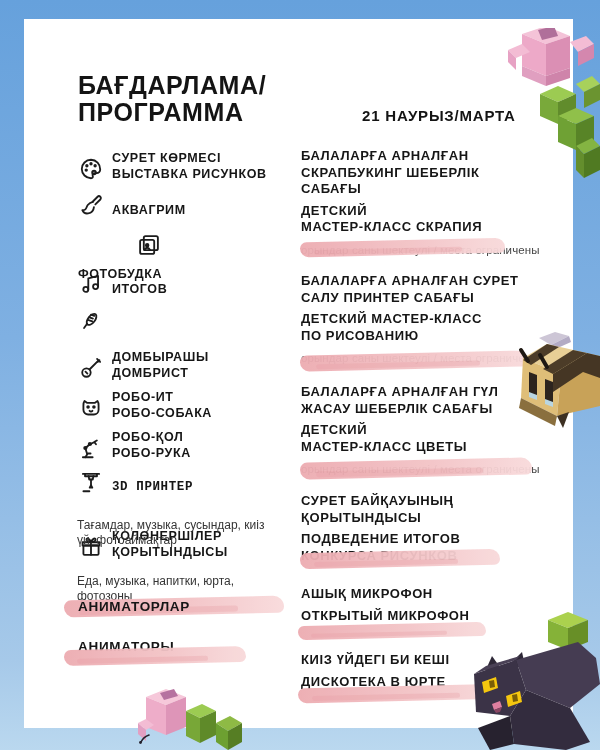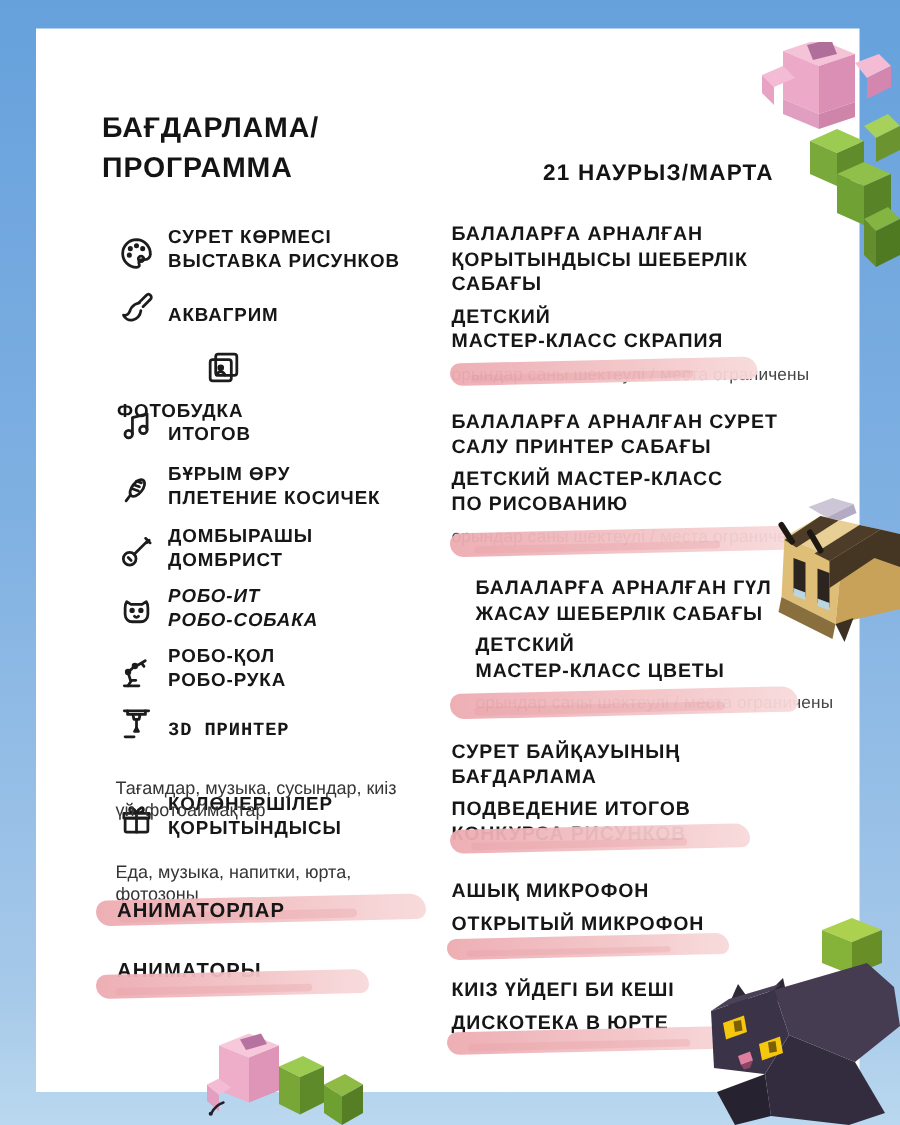--- a/index.html
+++ b/index.html
@@ -1,21 +1,21 @@
 <!DOCTYPE html>
 <html><head>
 <meta charset="utf-8">
 <style>
   html,body{margin:0;padding:0;}
   body{width:600px;height:750px;overflow:hidden;font-family:"Liberation Sans","DejaVu Sans",sans-serif;}
   .stage{position:relative;width:600px;height:750px;overflow:hidden;
          background:linear-gradient(180deg,#66a1dc 0%,#7fb0e2 45%,#a6c9e9 88%,#bad8ef 100%);}
   .abs{position:absolute;}
   .card{left:24px;top:19px;width:549px;height:709px;background:#ffffff;}
-  .title{left:68px;top:72px;font-size:19px;line-height:27px;font-weight:bold;
+  .title{left:78px;top:72px;font-size:25px;line-height:27px;font-weight:bold;
          letter-spacing:.6px;color:#141414;}
   .date{left:362px;top:107px;font-size:15px;font-weight:bold;letter-spacing:.8px;color:#141414;}
   .act{left:78px;display:flex;align-items:flex-end;gap:8px;}
   .act .ic{width:26px;height:26px;flex:0 0 26px;}
   .act .ic svg{width:26px;height:26px;display:block;}
   .lbl{font-size:12.5px;line-height:16px;font-weight:bold;letter-spacing:.6px;color:#161616;}
   .blk{left:301px;width:240px;color:#161616;}
   .kk,.ru{font-size:13px;line-height:16.5px;font-weight:bold;letter-spacing:.6px;white-space:pre-line;}
   .ru{margin-top:5px;}
   .note{margin-top:7px;font-size:11.5px;line-height:14px;font-weight:normal;
@@ -101,42 +101,38 @@
   </div>
 
   <div class="abs act" style="top:308px;">
     <span class="ic">
         <svg viewBox="0 0 24 24">
           <ellipse cx="12.5" cy="10.5" rx="3.2" ry="6" transform="rotate(38 12.5 10.5)"></ellipse>
           <path d="M8.4 14.6 5.6 18.4"></path>
           <path d="M10.6 8.6l3.2 1.1M9.8 11.1l3.4 1.2M12 6.2l3 1.1"></path>
         </svg>
       </span>
-    <div class="lbl">
-        <div>БҰРЫМ ӨРУ</div>
-        <div>ПЛЕТЕНИЕ КОСИЧЕК</div>
-      </div>
   </div>
 
   <div class="abs act" style="top:349px;">
     <span class="ic">
         <svg viewBox="0 0 24 24">
           <circle cx="7.8" cy="16.2" r="3.9"></circle>
           <path d="M10.6 13.4 19 5"></path>
           <path d="M17.6 3.6l2.8 2.8M18.3 6.3l1.5-1.5"></path>
           <path d="M6.9 15.4l1.8 1.8"></path>
         </svg>
       </span>
     <div class="lbl">
         <div>ДОМБЫРАШЫ</div>
         <div>ДОМБРИСТ</div>
       </div>
   </div>
 
-  <div class="abs act" style="top:389px;font-style:italic;">
+  <div class="abs act" style="top:389px;">
     <span class="ic">
         <svg viewBox="0 0 24 24">
           <path d="M5 9.5c0-1.6.3-2.9 1-3.9l2.6 1.7h6.8L18 5.6c.7 1 1 2.3 1 3.9v4.1a4.4 4.4 0 0 1-4.4 4.4H9.4A4.4 4.4 0 0 1 5 13.6V9.5z"></path>
           <circle cx="9.3" cy="11" r=".8" fill="#1c1c1c"></circle>
           <circle cx="14.7" cy="11" r=".8" fill="#1c1c1c"></circle>
           <path d="M10.7 14.6c.4.5.9.7 1.3.7s.9-.2 1.3-.7"></path>
         </svg>
       </span>
     <div class="lbl">
         <div>РОБО-ИТ</div>
@@ -197,49 +193,49 @@
 үй, фотоаймақтар</div>
   <div class="abs para" style="top:574px;">Еда, музыка, напитки, юрта,
 фотозоны</div>
   <div class="abs smear" style="left:64px;top:598px;width:220px;height:17px;"></div>
   <div class="abs bigline" style="top:599px;">АНИМАТОРЛАР</div>
   <div class="abs bigline" style="top:639px;">АНИМАТОРЫ</div>
   <div class="abs smear" style="left:64px;top:648px;width:182px;height:16px;"></div>
 
   <div class="abs blk" style="top:148px;">
     <div class="kk">БАЛАЛАРҒА АРНАЛҒАН
-ҚОРЫТЫНДЫСЫ ШЕБЕРЛІК
+СКРАПБУКИНГ ШЕБЕРЛІК
 САБАҒЫ</div>
     <div class="ru">ДЕТСКИЙ
 МАСТЕР-КЛАСС СКРАПИЯ</div>
     <div class="note">орындар саны шектеулі / места ограничены</div>
   </div>
   <div class="abs smear" style="left:300px;top:240px;width:205px;height:15px;"></div>
 
   <div class="abs blk" style="top:273px;">
     <div class="kk">БАЛАЛАРҒА АРНАЛҒАН СУРЕТ
 САЛУ ПРИНТЕР САБАҒЫ</div>
     <div class="ru">ДЕТСКИЙ МАСТЕР-КЛАСС
 ПО РИСОВАНИЮ</div>
     <div class="note">орындар саны шектеулі / места ограничены</div>
   </div>
   <div class="abs smear" style="left:300px;top:353px;width:228px;height:16px;"></div>
 
-  <div class="abs blk" style="top:384px;margin-left:16px;">
+  <div class="abs blk" style="top:384px;">
     <div class="kk">БАЛАЛАРҒА АРНАЛҒАН ГҮЛ
 ЖАСАУ ШЕБЕРЛІК САБАҒЫ</div>
     <div class="ru">ДЕТСКИЙ
 МАСТЕР-КЛАСС ЦВЕТЫ</div>
     <div class="note">орындар саны шектеулі / места ограничены</div>
   </div>
   <div class="abs smear" style="left:300px;top:460px;width:232px;height:17px;"></div>
 
   <div class="abs blk" style="top:493px;">
     <div class="kk">СУРЕТ БАЙҚАУЫНЫҢ
-БАҒДАРЛАМА</div>
+ҚОРЫТЫНДЫСЫ</div>
     <div class="ru">ПОДВЕДЕНИЕ ИТОГОВ
 КОНКУРСА РИСУНКОВ</div>
   </div>
   <div class="abs smear" style="left:300px;top:551px;width:200px;height:16px;"></div>
 
   <div class="abs blk" style="top:586px;">
     <div class="kk">АШЫҚ МИКРОФОН</div>
     <div class="ru">ОТКРЫТЫЙ МИКРОФОН</div>
   </div>
   <div class="abs smear" style="left:298px;top:624px;width:188px;height:14px;"></div>

